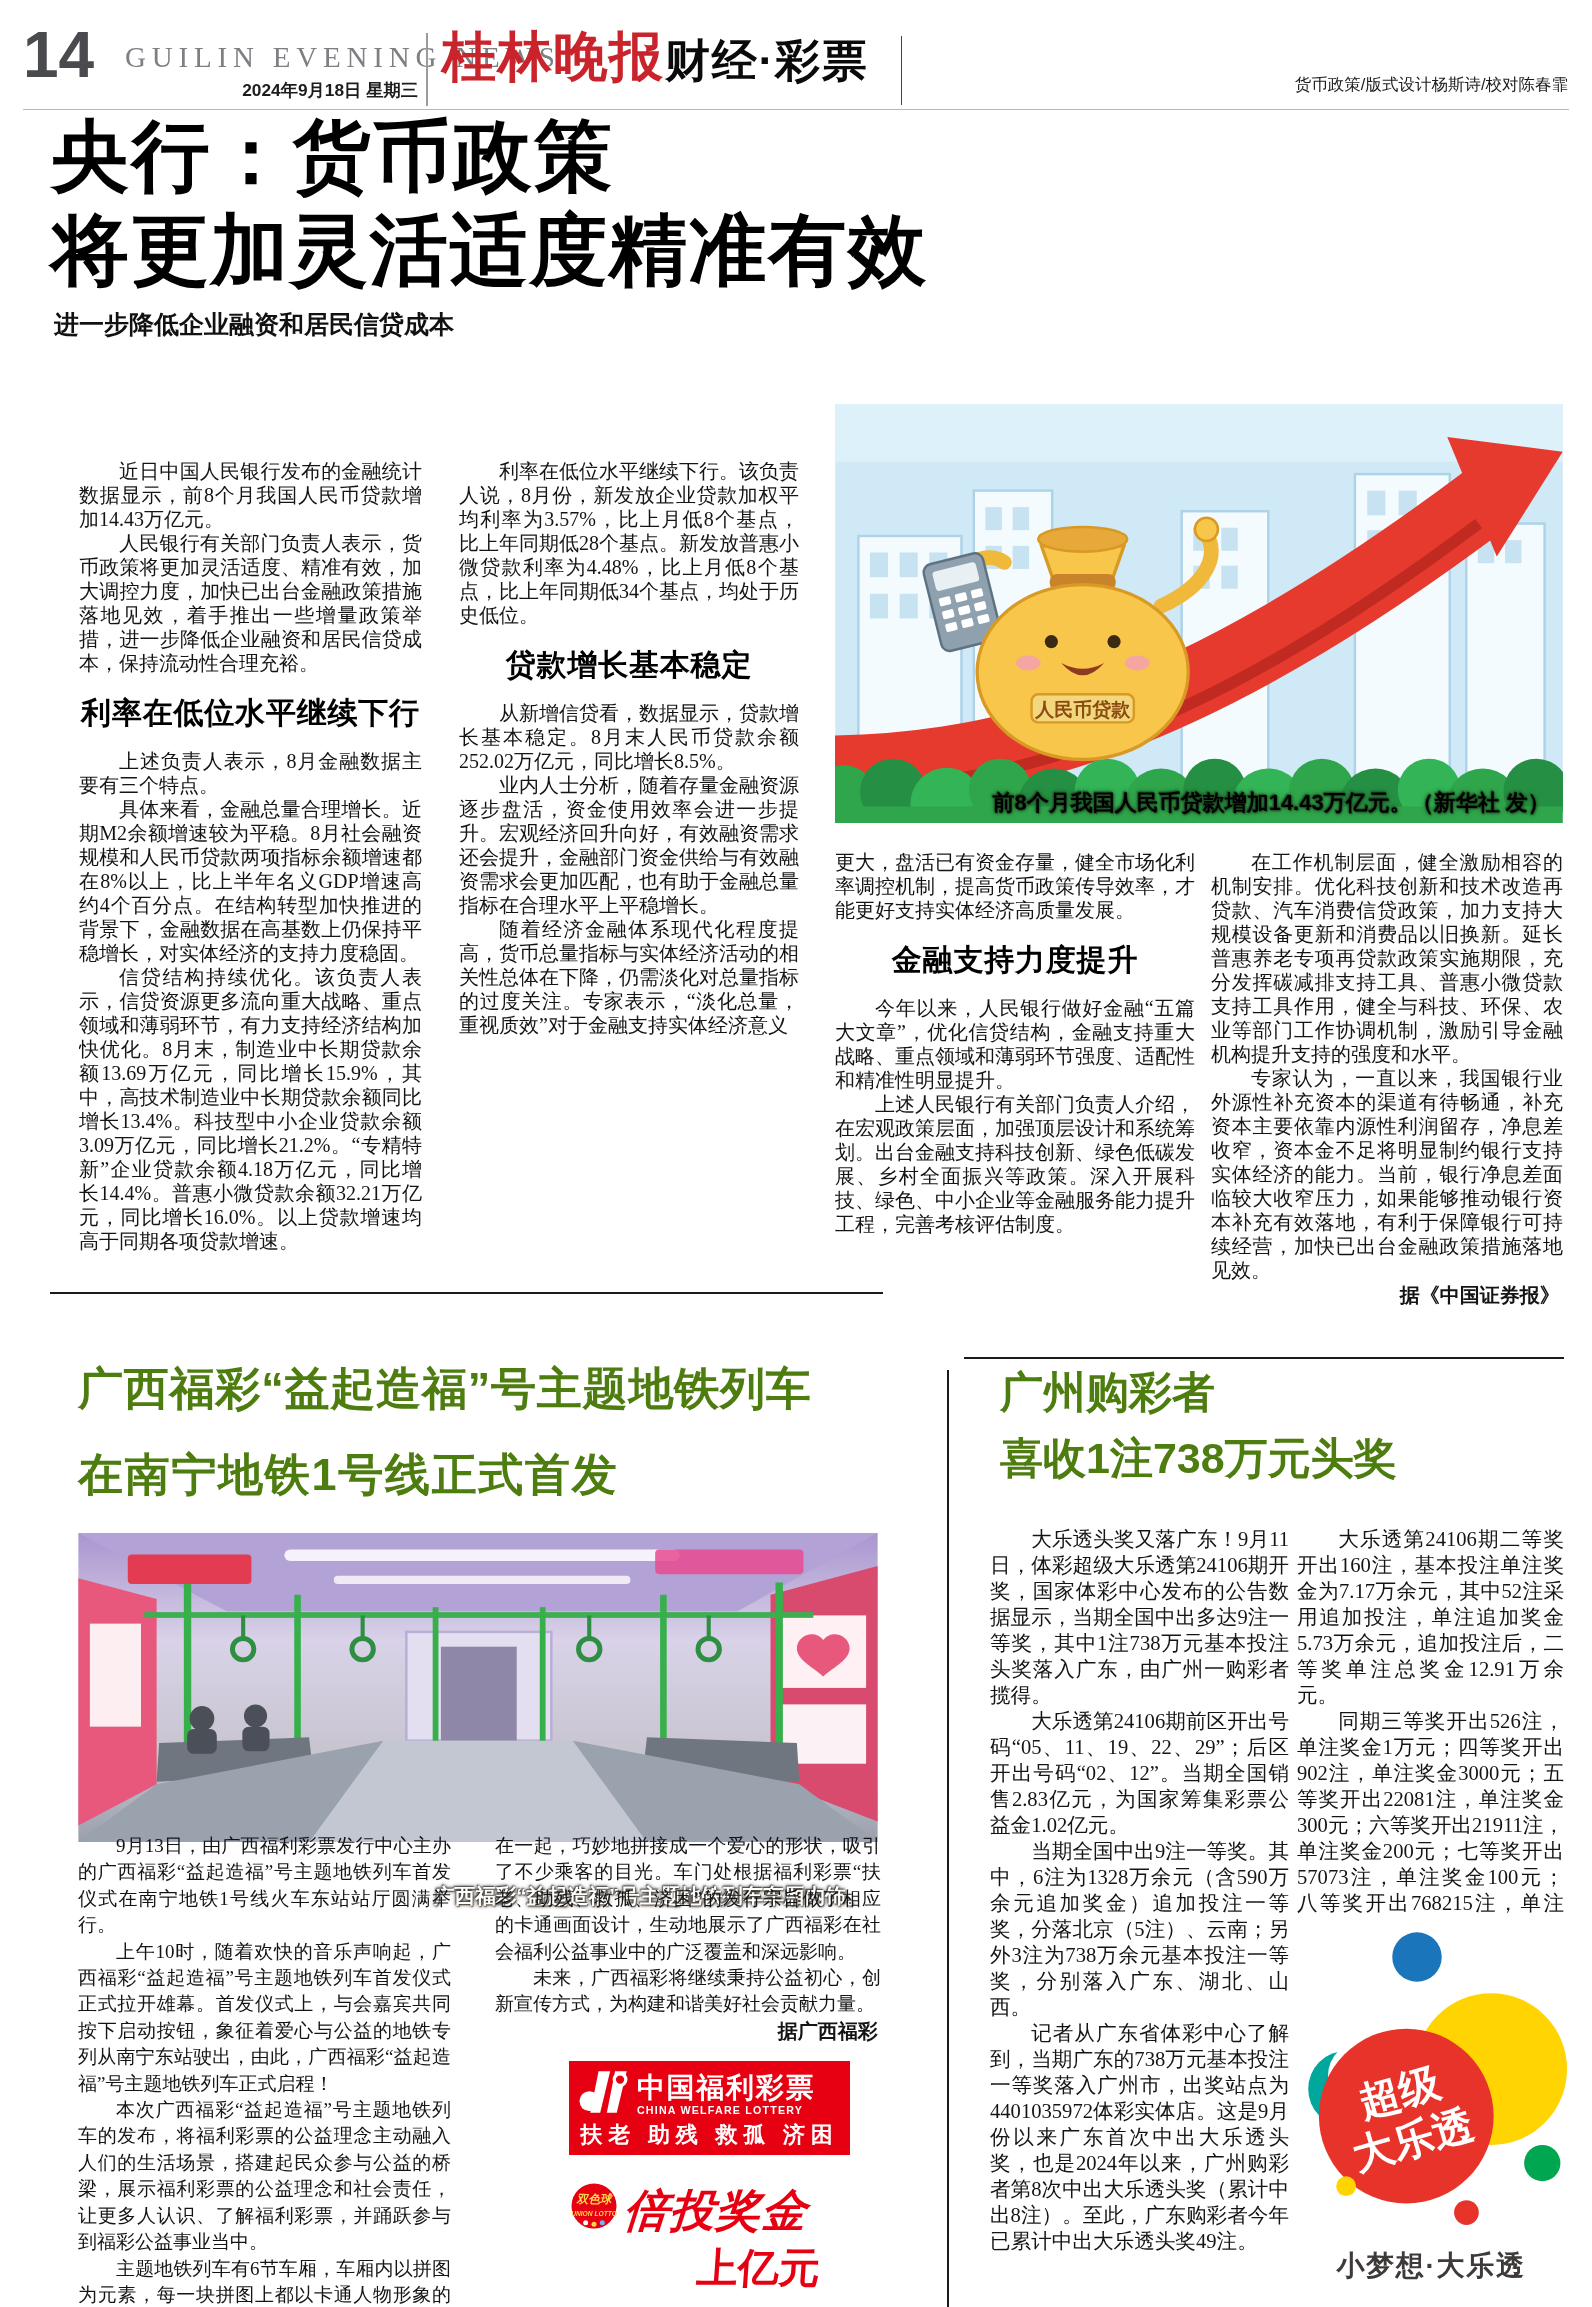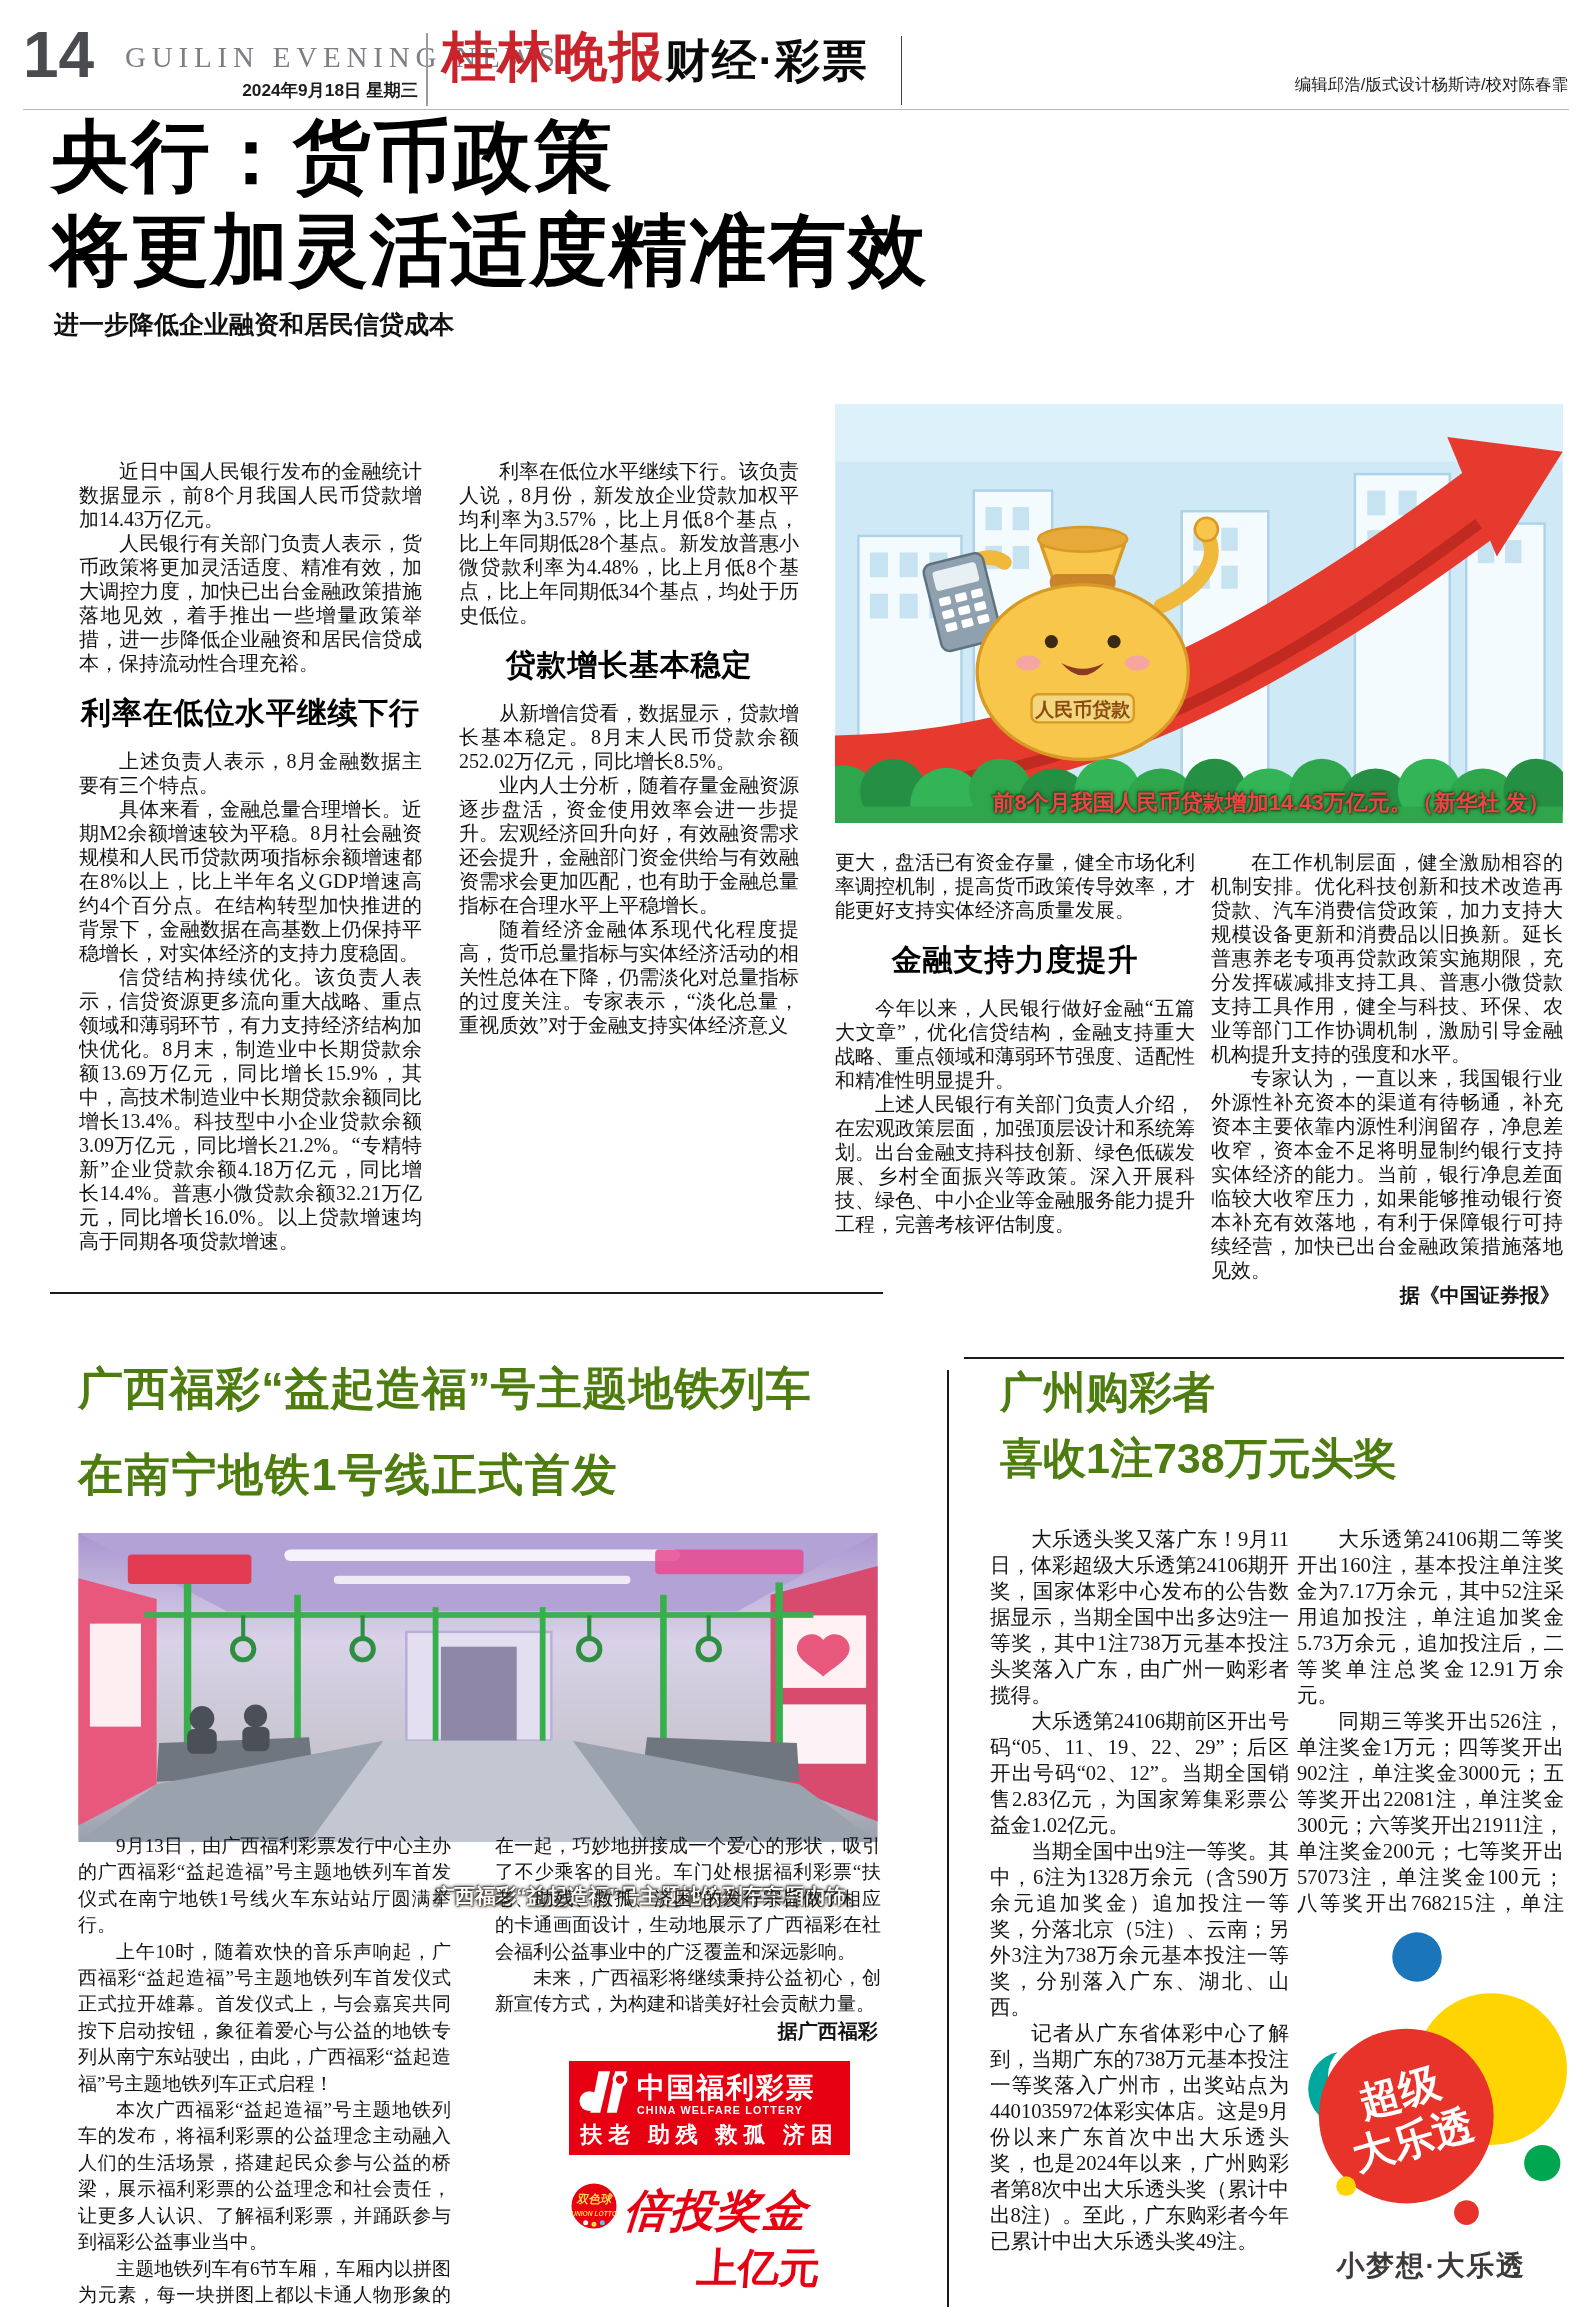--- a/index.html
+++ b/index.html
@@ -25,21 +25,21 @@
   .bodytext p.noindent{text-indent:0;}
   .main-col{font-size:20px;line-height:24px;}
   .main-col .col-heading{font:700 30px/1.2 "Liberation Sans",sans-serif;text-align:center;color:#000;
                          margin:20px 0 18px;text-indent:0;letter-spacing:0.8px;}
   .credit{font:700 20px/1.3 "Liberation Sans",sans-serif;text-align:right;text-indent:0;padding-right:3.3px;}
   
   .rule{background:#1a1a1a;}
   
   .figure{overflow:hidden;}
   .figure svg{display:block;}
-  .figcaption{position:absolute;right:13.2px;bottom:6.6px;font:700 22px/1.2 "Liberation Sans",sans-serif;color:#ef4444;
+  .figcaption{position:absolute;right:13.2px;bottom:6.6px;font:700 22px/1.2 "Liberation Sans",sans-serif;color:#000000;
               text-shadow:0.8px 0.8px 1.7px #1d4d22,-0.8px -0.8px 1.7px #1d4d22,0 0 5px #1d4d22;}
   .photocaption{position:absolute;right:11.6px;bottom:5px;font:700 20.6px/1.2 "Liberation Sans",sans-serif;color:#fff;
               text-shadow:0.8px 0.8px 1.7px #432, -0.8px -0.8px 1.7px #333,0 0 4.1px #333;}
   
   .bh{font-family:"Liberation Sans",sans-serif;font-weight:900;color:#4d7c0f;line-height:1;}
   .metro-h1{left:78px;top:1366px;font-size:45px;letter-spacing:0.8px;}
   .metro-h2{left:78px;top:1452px;font-size:45px;letter-spacing:1.7px;}
   .metro-col{font-size:19px;line-height:26.4px;}
   .lotto-h1{left:1000px;top:1371px;font-size:43px;}
   .lotto-h2{left:1000px;top:1437px;font-size:43px;}
@@ -66,21 +66,21 @@
 
 <div id="page">
 
   <div class="abs pagenum">14</div>
   <div class="abs men">GUILIN EVENING NEWS</div>
   <div class="abs dateline">2024年9月18日  星期三</div>
   <div class="abs vrule" style="left:426px;top:33px;height:73px;"></div>
   <div class="abs mcn">桂林晚报</div>
   <div class="abs sect">财经·彩票</div>
   <div class="abs vrule" style="left:901px;top:36px;height:69px;width:0.8px;background:#444;"></div>
-  <div class="abs editors">编辑邱浩/版式设计杨斯诗/校对陈春霏</div>
+  <div class="abs editors">货币政策/版式设计杨斯诗/校对陈春霏</div>
   <div class="abs hline" style="left:23px;top:109px;width:1546px;"></div>
 
   <div class="abs headline mh1">央行：货币政策</div>
   <div class="abs headline mh2">将更加灵活适度精准有效</div>
   <div class="abs msub">进一步降低企业融资和居民信贷成本</div>
 
   <div class="abs bodytext main-col" style="left:79px;top:459px;width:343px;height:825px;">
       <p class="para">近日中国人民银行发布的金融统计数据显示，前8个月我国人民币贷款增加14.43万亿元。</p>
       <p class="para">人民银行有关部门负责人表示，货币政策将更加灵活适度、精准有效，加大调控力度，加快已出台金融政策措施落地见效，着手推出一些增量政策举措，进一步降低企业融资和居民信贷成本，保持流动性合理充裕。</p>
       <div class="col-heading">利率在低位水平继续下行</div>

